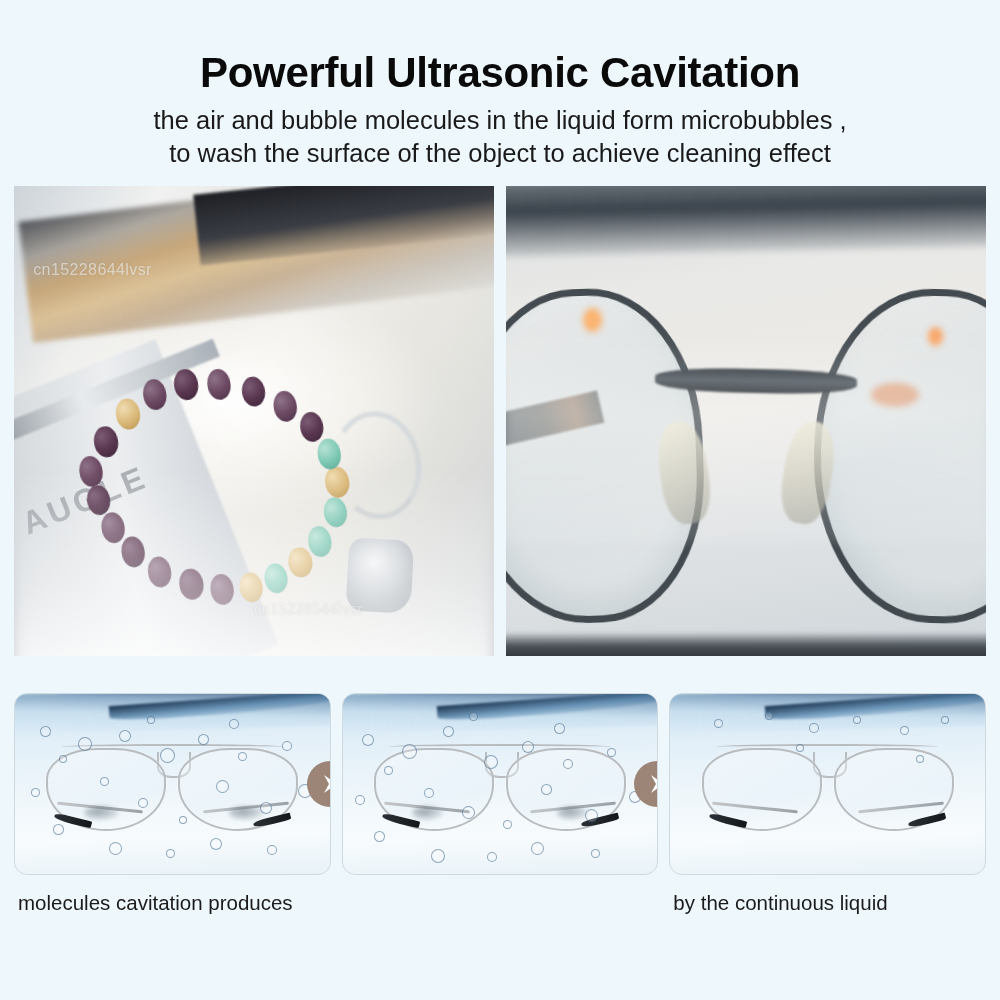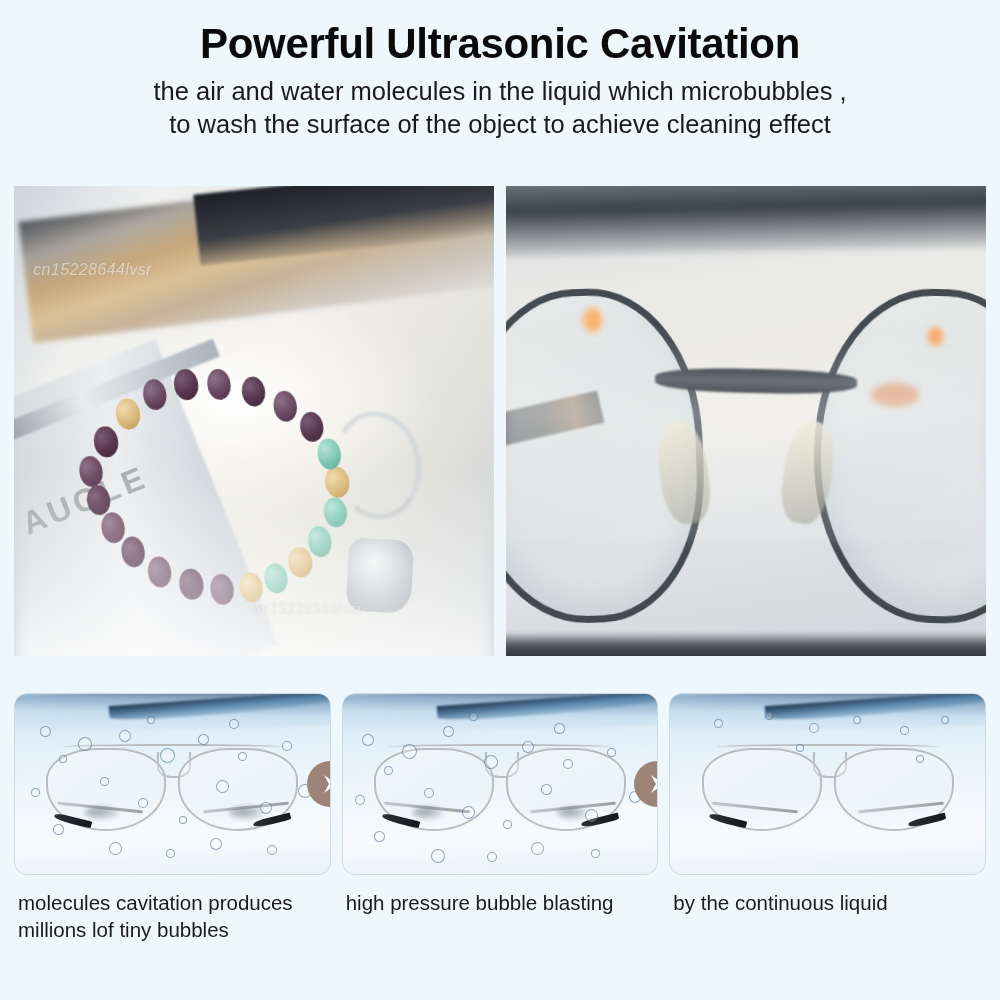--- a/index.html
+++ b/index.html
@@ -12,20 +12,21 @@
     background: #eef7fc;
     font-family: "Liberation Sans", sans-serif;
     overflow: hidden;
     position: relative;
   }
 
   
   .header {
     padding-top: 22px;
     text-align: center;
+    margin-top: 29px;
   }
   .title {
     font-size: 42px;
     font-weight: bold;
     color: #0a0a0a;
     letter-spacing: -0.3px;
     line-height: 1.05;
     margin: 0 0 9px 0;
     font-family: "Liberation Sans", sans-serif;
   }
@@ -366,21 +367,21 @@
     padding-left: 4px;
   }
   .caption div { white-space: nowrap; }
 </style>
 </head>
 <body>
 
 <div class="header">
   <h1 class="title">Powerful Ultrasonic Cavitation</h1>
   <div class="subtitle">
-    <div>the air and water molecules in the liquid which microbubbles ,</div>
+    <div>the air and bubble molecules in the liquid form microbubbles ,</div>
     <div>to wash the surface of the object to achieve cleaning effect</div>
   </div>
 </div>
 
 <div class="hero-row">
 
   <div class="photo tank">
     <div class="tank-liquid"></div>
     <div class="tank-rim"></div>
     <div class="tank-rim2"></div>
@@ -409,21 +410,21 @@
       <div class="bead purple" style="left:45%; top:3%;"></div>
       <div class="bead purple d" style="left:35%; top:1%;"></div>
       <div class="bead purple" style="left:25%; top:3%;"></div>
       <div class="bead amber" style="left:16%; top:9%;"></div>
       <div class="bead purple d" style="left:8%;  top:19%;"></div>
       <div class="charm"></div>
       <div class="hook"></div>
     </div>
 
     <div class="mist"></div>
-    <div class="wm" style="left:4%; top:16%;font-style:italic;">cn15228644lvsr</div>
+    <div class="wm" style="left:4%; top:16%;">cn15228644lvsr</div>
     <div class="wm" style="left:50%; top:88%;font-family:Liberation Serif, serif;">cn15228544lvsr</div>
   </div>
 
   <div class="photo macro">
     <div class="macro-top"></div>
     <div class="temple"></div>
     <div class="lens left"></div>
     <div class="lens right"></div>
     <div class="bridge"></div>
     <div class="nosepad l"></div>
@@ -479,21 +480,20 @@
         <div class="bub" style="left:68%; top:14%; width:8px;  height:8px;"></div>
       </div>
       <div class="arrow-badge" style="right:-23px;">
         <svg width="20" height="22" viewBox="0 0 20 22" aria-hidden="true">
           <polygon points="4,2 17,11 4,20 9,11" fill="#ffffff"></polygon>
         </svg>
       </div>
     </div>
     <div class="caption">
       <div>molecules cavitation produces</div>
-      <div>millions lof tiny bubbles</div>
     </div>
   </div>
 
   <div class="step">
     <div class="step-img">
       <div class="water-line"></div>
       <div class="water-line2"></div>
       <div class="glasses">
         <div class="av-bar"></div>
         <div class="av-bridge"></div>
@@ -530,21 +530,20 @@
         <div class="bub" style="left:40%; top:10%; width:7px;  height:7px;"></div>
         <div class="bub" style="left:67%; top:16%; width:9px;  height:9px;"></div>
       </div>
       <div class="arrow-badge" style="right:-23px;">
         <svg width="20" height="22" viewBox="0 0 20 22" aria-hidden="true">
           <polygon points="4,2 17,11 4,20 9,11" fill="#ffffff"></polygon>
         </svg>
       </div>
     </div>
     <div class="caption">
-      <div>high pressure bubble blasting</div>
     </div>
   </div>
 
   <div class="step">
     <div class="step-img">
       <div class="water-line"></div>
       <div class="water-line2"></div>
       <div class="glasses">
         <div class="av-bar"></div>
         <div class="av-bridge"></div>

